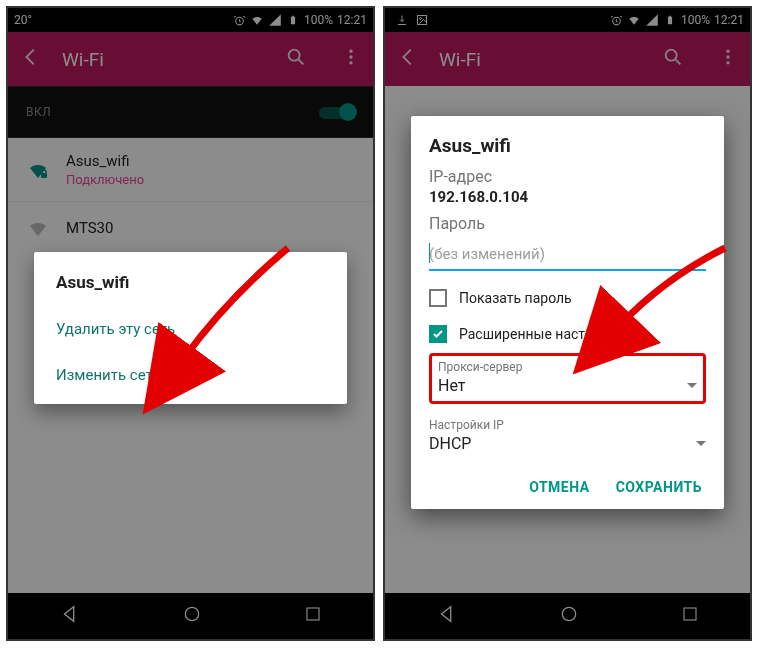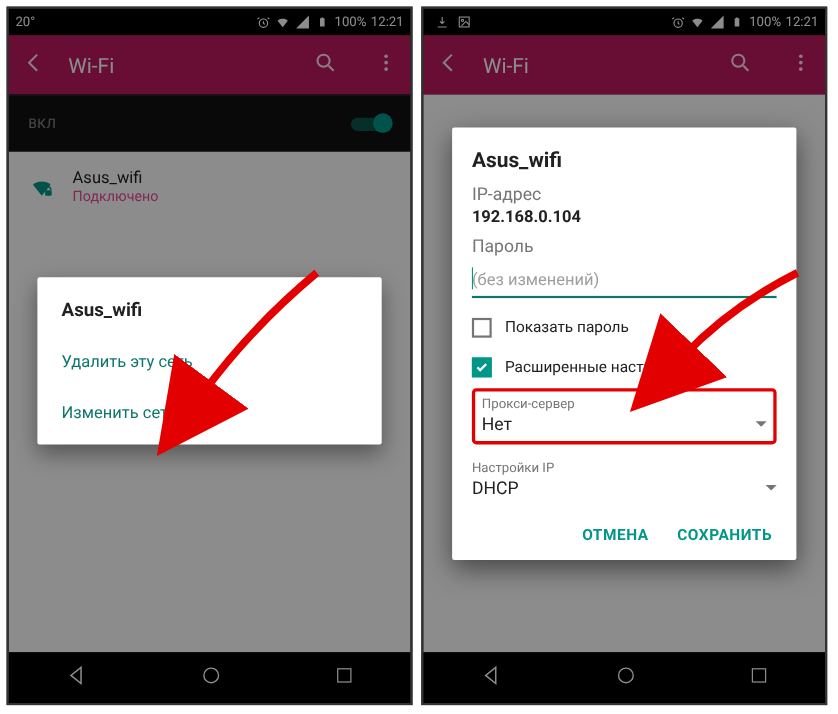--- a/index.html
+++ b/index.html
@@ -59,21 +59,21 @@
     
     .dialog {
       position: absolute; left: 26px; right: 26px; top: 108px;
       background: #fff; border-radius: 2px;
       box-shadow: 0 8px 24px rgba(0,0,0,.5);
       padding: 18px 18px 8px;
     }
     .dialog h2 { font-size: 19px; font-weight: 700; color: #212121; margin-bottom: 10px; }
     .dlg-label { font-size: 16px; color: #757575; margin-top: 8px; }
     .dlg-value { font-size: 15px; color: #212121; font-weight: 700; margin-top: 2px; }
-    .input-line { font-size: 15px; color: #9e9e9e; border-bottom: 2px solid #0f766e; padding: 8px 0 6px; margin-top: 4px; position: relative; }
+    .input-line { font-size: 15px; color: #9e9e9e; border-bottom: 2px solid #0ea5e9; padding: 8px 0 6px; margin-top: 4px; position: relative; }
     .input-line .cursor { position: absolute; left: 0; top: 6px; width: 1px; height: 20px; background: #009688; }
     .check-row { display: flex; align-items: center; gap: 12px; margin-top: 18px; font-size: 14px; color: #212121; }
     .chk { width: 18px; height: 18px; border: 2px solid #757575; display: inline-flex; align-items: center; justify-content: center; }
     .chk.checked { border-color: #009688; background: #009688; }
     .chk.checked svg { color: #fff; }
     .select-block { margin-top: 14px; position: relative; }
     .select-small { font-size: 12px; color: #757575; }
     .select-val { font-size: 16px; color: #212121; margin-top: 2px; display:flex; justify-content:space-between; align-items:center; }
     .caret { width: 0; height: 0; border-left:5px solid transparent;border-right:5px solid transparent;border-top:5px solid #757575; }
     .red-box { border: 3px solid #e30000; border-radius: 4px; padding: 4px 6px 6px; margin-top: 10px; }
@@ -146,20 +146,28 @@
       <span class="wifi-ic"><svg width="24" height="24" viewBox="0 0 24 24" fill="currentColor">
             <path d="M12 20l8-10c-4-4-12-4-16 0l8 10z"></path>
             <rect x="15" y="15" width="6" height="5" rx="1" fill="#009688"></rect>
             <path d="M16 15v-1a2 2 0 014 0v1" stroke="#009688" stroke-width="1.5" fill="none"></path>
           </svg></span>
       <span class="wifi-text">
         <div class="name">Asus_wifi</div>
         <div class="sub">Подключено</div>
       </span>
     </div>
+    <div class="wifi-item">
+      <span class="wifi-ic"><svg width="24" height="24" viewBox="0 0 24 24" fill="#bdbdbd">
+            <path d="M12 20l8-10c-4-4-12-4-16 0l8 10z"></path>
+          </svg></span>
+      <span class="wifi-text">
+        <div class="name">MTS30</div>
+      </span>
+    </div>
   </div>
 
   <div class="navbar">
     <span><svg width="22" height="22" viewBox="0 0 24 24" fill="none" stroke="currentColor" stroke-width="1.5">
           <path d="M16 4 6 12l10 8z" fill="none"></path>
         </svg></span>
     <span><svg width="20" height="20" viewBox="0 0 24 24" fill="none" stroke="currentColor" stroke-width="1.5">
           <circle cx="12" cy="12" r="8"></circle>
         </svg></span>
     <span><svg width="18" height="18" viewBox="0 0 24 24" fill="none" stroke="currentColor" stroke-width="1.5">

